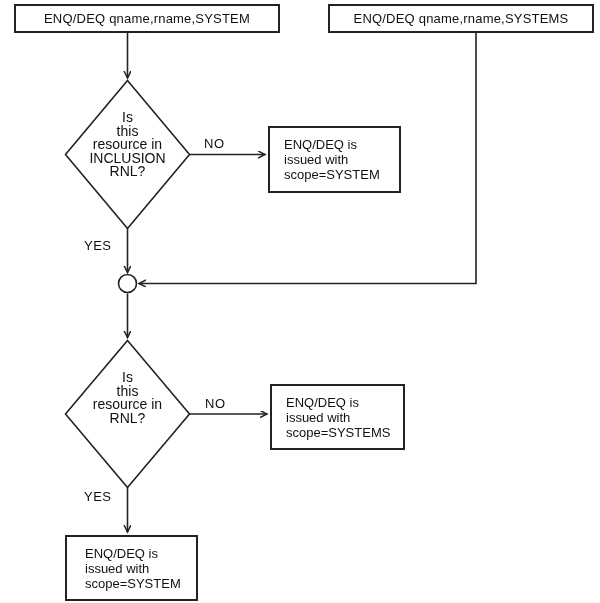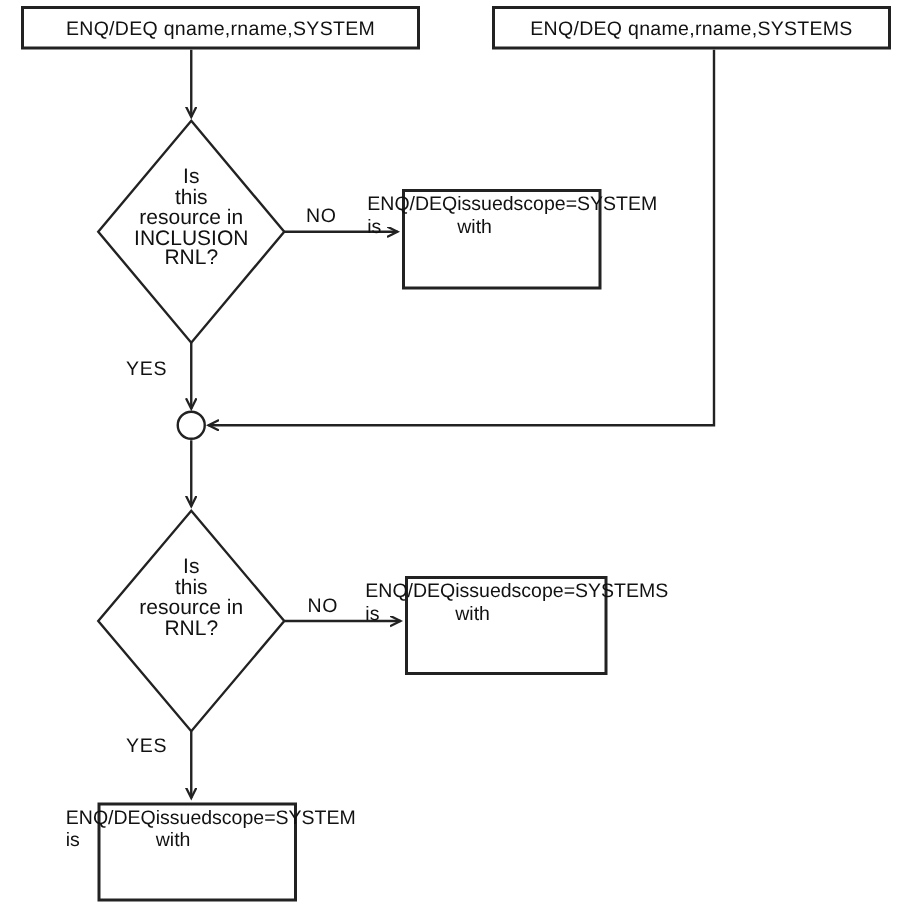--- a/index.html
+++ b/index.html
@@ -31,21 +31,21 @@
     color: #111111;
   }
   .node.entry {
     display: flex;
     align-items: center;
     justify-content: center;
     letter-spacing: 0.2px;
   }
   .node.result {
     display: flex;
-    flex-direction: row;
+    flex-direction: column;
     justify-content: center;
   }
   .node.result span { display: block; }
   .diamond-text {
     position: absolute;
     text-align: center;
     font-size: 14px;
     line-height: 13.5px;
     color: #111111;
   }

